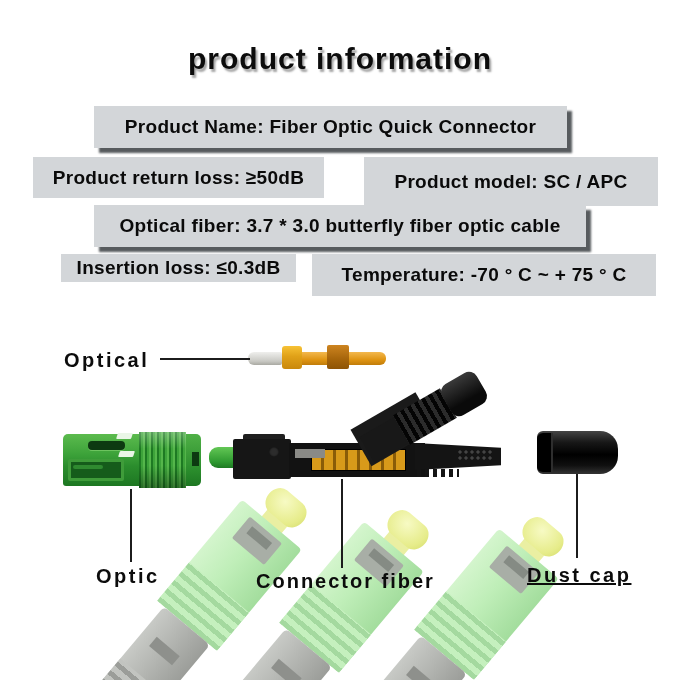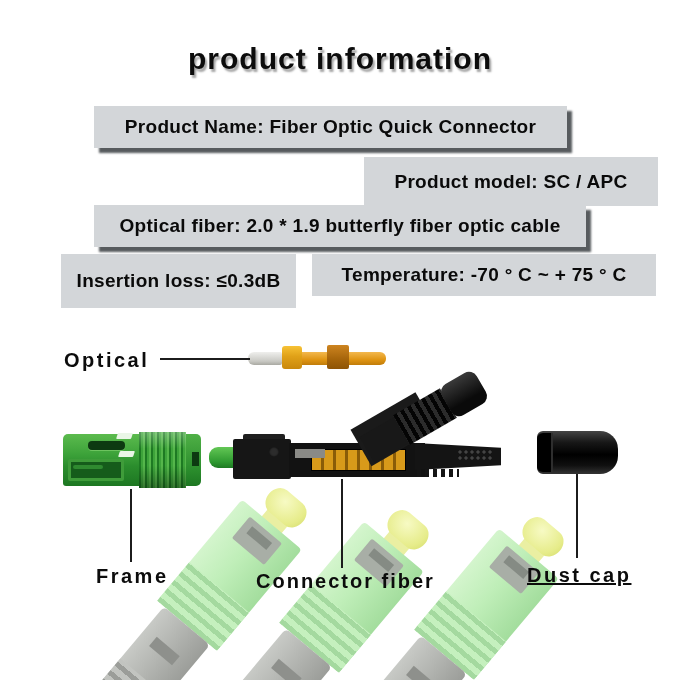--- a/index.html
+++ b/index.html
@@ -17,21 +17,21 @@
   .bar{
     position:absolute;background:#d3d6d9;color:#0a0a0a;
     display:flex;align-items:center;justify-content:center;
     font-size:19px;font-weight:bold;white-space:nowrap;letter-spacing:.3px;
   }
   .bar.shadowed{box-shadow:5px 5px 2px rgba(58,62,66,.85);text-align:center;}
   #bar-name {left:94px; top:106px; width:473px;height:42px;}
   #bar-rloss{left:33px; top:157px; width:291px;height:41px;}
   #bar-model{left:364px;top:157px; width:294px;height:49px;}
   #bar-fiber{left:94px; top:205px; width:492px;height:42px;}
-  #bar-iloss{left:61px; top:254px; width:235px;height:54px;}
+  #bar-iloss{left:61px; top:254px; width:235px;height:28px;}
   #bar-temp {left:312px;top:254px; width:344px;height:42px;}
 
   
   .plabel{position:absolute;font-size:20px;font-weight:bold;color:#0c0c0c;
           letter-spacing:2.5px;white-space:nowrap;z-index:6;}
   .lead{position:absolute;background:#1c1c1c;z-index:5;}
 
   
   .fer{position:absolute;z-index:4;}
   #fer-ceramic{left:248px;top:352px;width:34px;height:13px;
@@ -140,22 +140,23 @@
   #lbl-dust{left:527px;top:564px;text-decoration:underline;}
 </style>
 </head>
 <body>
 
 <div id="stage">
 
   <div class="title">product information</div>
 
   <div class="bar shadowed" id="bar-name">Product Name: Fiber Optic Quick Connector</div>
+  <div class="bar" id="bar-rloss">Product return loss: ≥50dB</div>
   <div class="bar" id="bar-model">Product model: SC / APC</div>
-  <div class="bar shadowed" id="bar-fiber">Optical fiber: 2.0 * 1.9 butterfly fiber optic cable</div>
+  <div class="bar shadowed" id="bar-fiber">Optical fiber: 3.7 * 3.0 butterfly fiber optic cable</div>
   <div class="bar" id="bar-iloss">Insertion loss: ≤0.3dB</div>
   <div class="bar" id="bar-temp">Temperature: -70 ° C ~ + 75 ° C</div>
 
   <div class="wm" id="wm1">
     <div class="capstem"></div>
     <div class="cap"></div>
     <div class="house"></div>
     <div class="latch"></div>
     <div class="latchslot"></div>
     <div class="hribs"></div>
@@ -227,17 +228,17 @@
   <div class="dustcap">
     <div class="opening"></div>
   </div>
 
   <div class="lead" id="lead-ferrule"></div>
   <div class="lead" id="lead-frame"></div>
   <div class="lead" id="lead-body"></div>
   <div class="lead" id="lead-dust"></div>
 
   <div class="plabel" id="lbl-ferrule">Optical</div>
-  <div class="plabel" id="lbl-frame">Frame</div>
+  <div class="plabel" id="lbl-frame">Optic</div>
   <div class="plabel" id="lbl-body">Connector fiber</div>
   <div class="plabel" id="lbl-dust">Dust cap</div>
 
 </div>
 
 </body></html>

